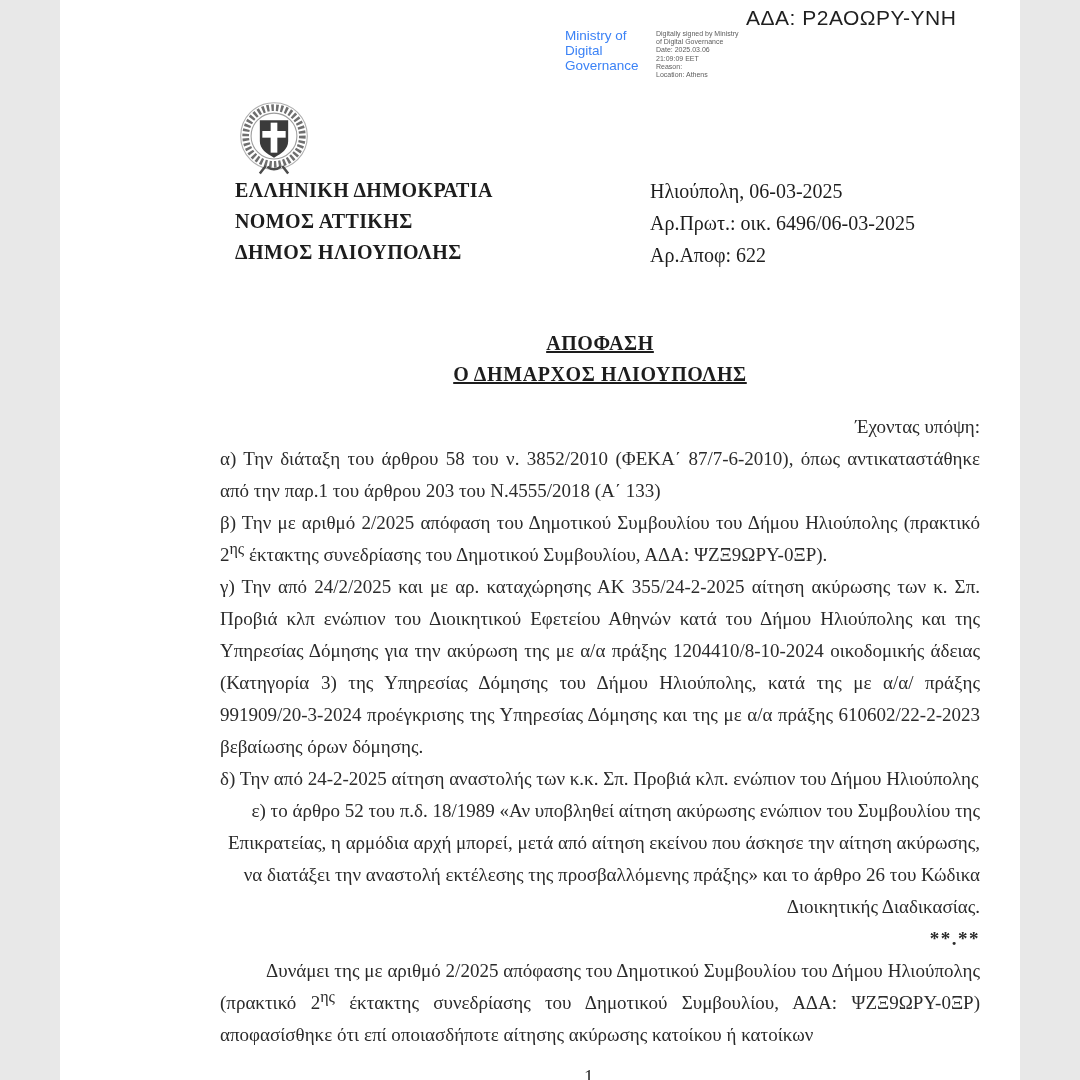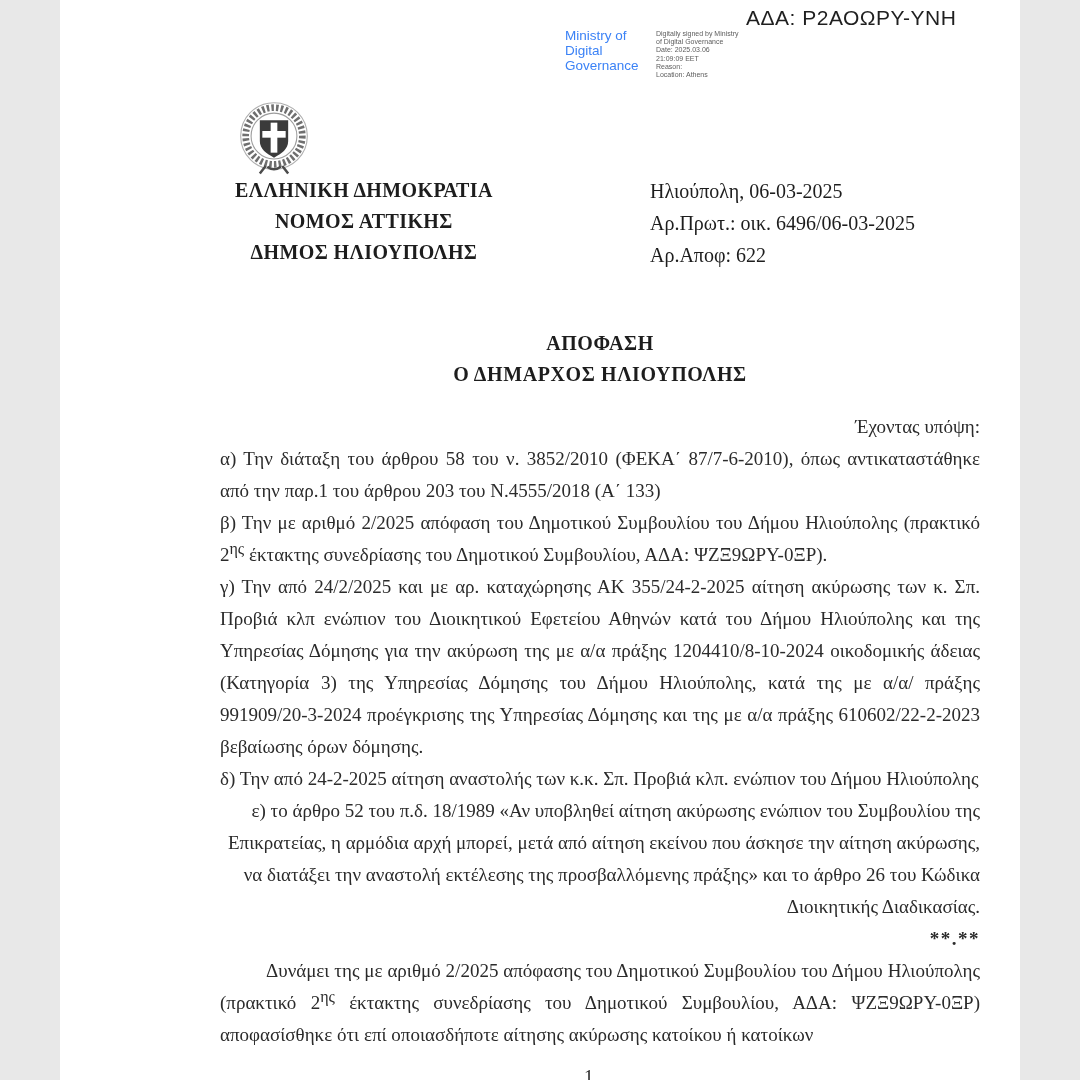--- a/index.html
+++ b/index.html
@@ -43,40 +43,40 @@
   }
   .emblem { position: absolute; left: 172px; top: 101px; }
   .letterhead {
     position: absolute;
     left: 175px; top: 175px;
     font-weight: bold;
     font-size: 20px;
     line-height: 31px;
     letter-spacing: 0.4px;
     color: #1d1d1d;
-    text-align: center;
   }
   .meta {
     position: absolute;
     left: 590px; top: 175px;
     font-weight: normal;
     font-size: 20px;
     line-height: 32px;
     color: #1d1d1d;
   }
   .title-block {
     position: absolute;
     left: 160px; top: 328px;
     width: 760px;
     text-align: center;
     font-weight: bold;
     font-size: 20px;
     line-height: 31px;
     letter-spacing: 0.6px;
     color: #1d1d1d;
+    text-decoration: underline;
   }
   .body-block {
     position: absolute;
     left: 160px; top: 411px;
     width: 760px;
     font-size: 19px;
     line-height: 32px;
     color: #2b2b2b;
   }
   .body-block p { margin: 0; text-align: right; }

